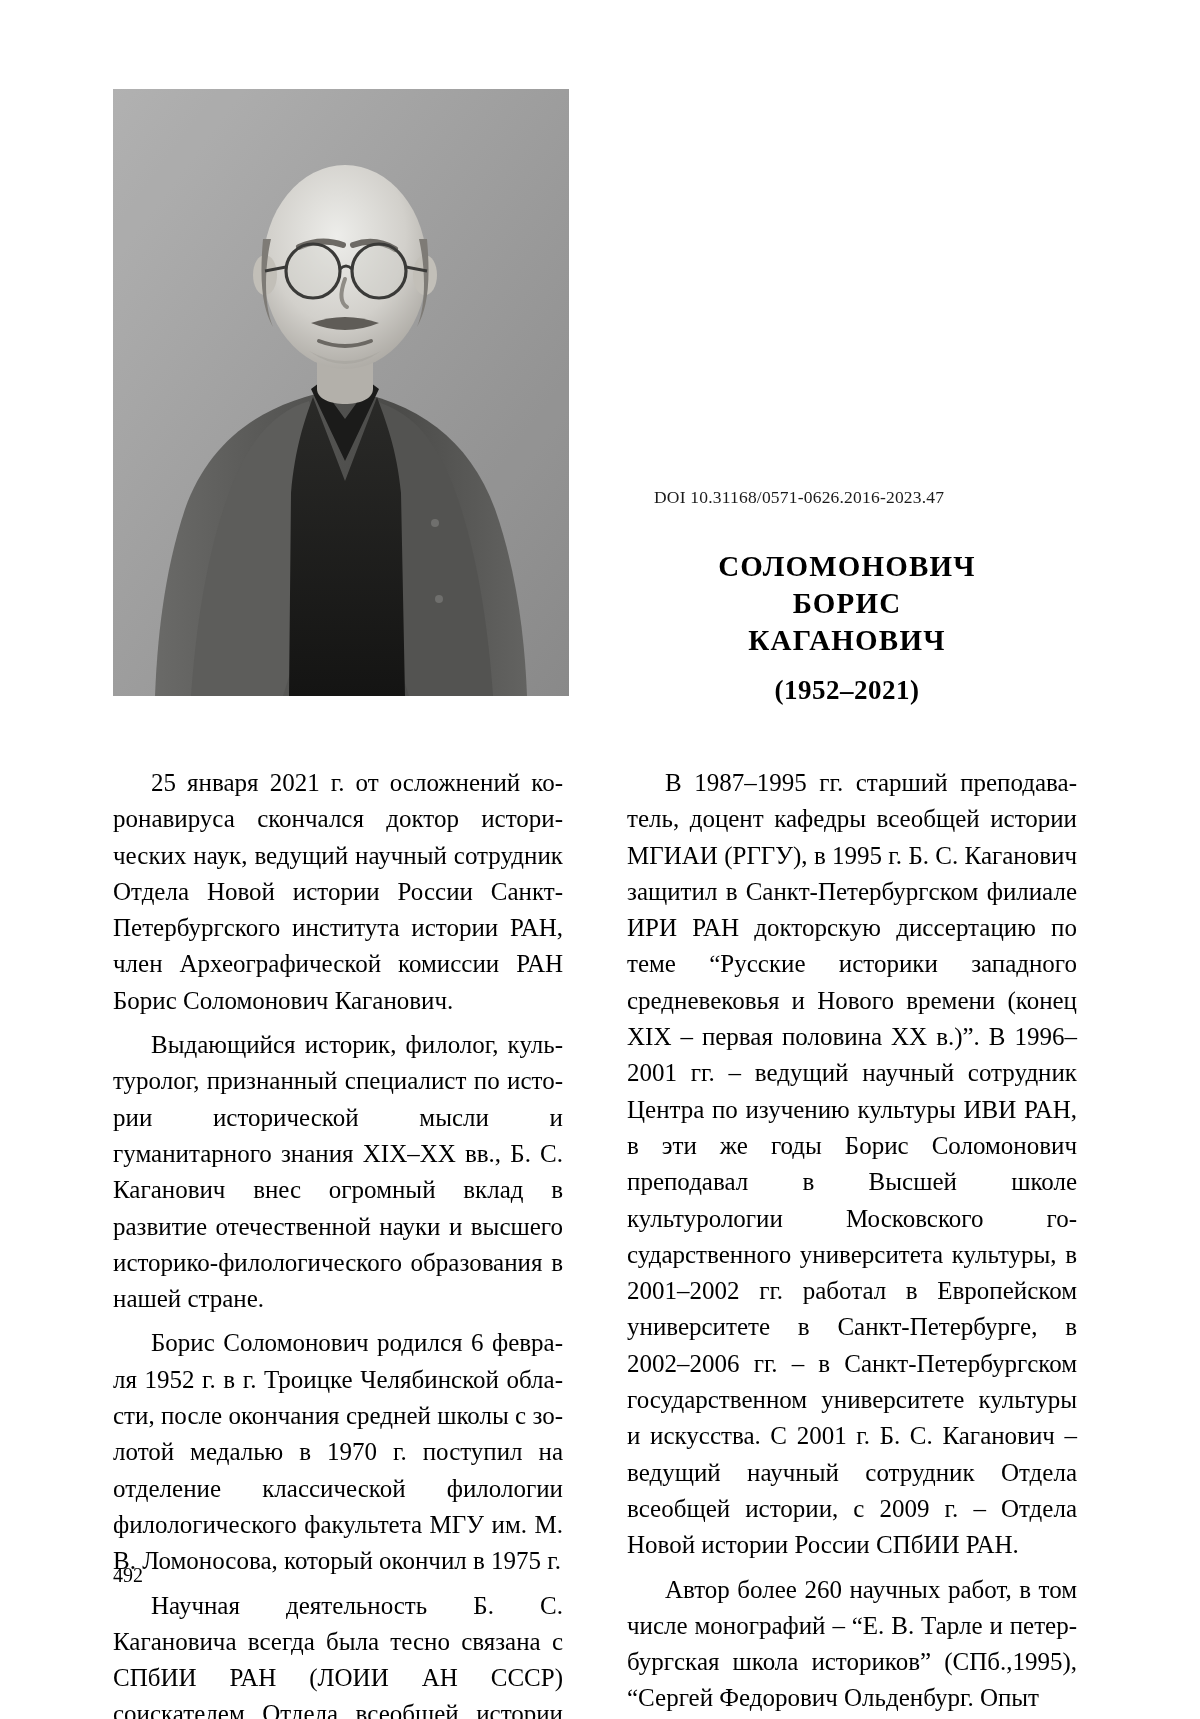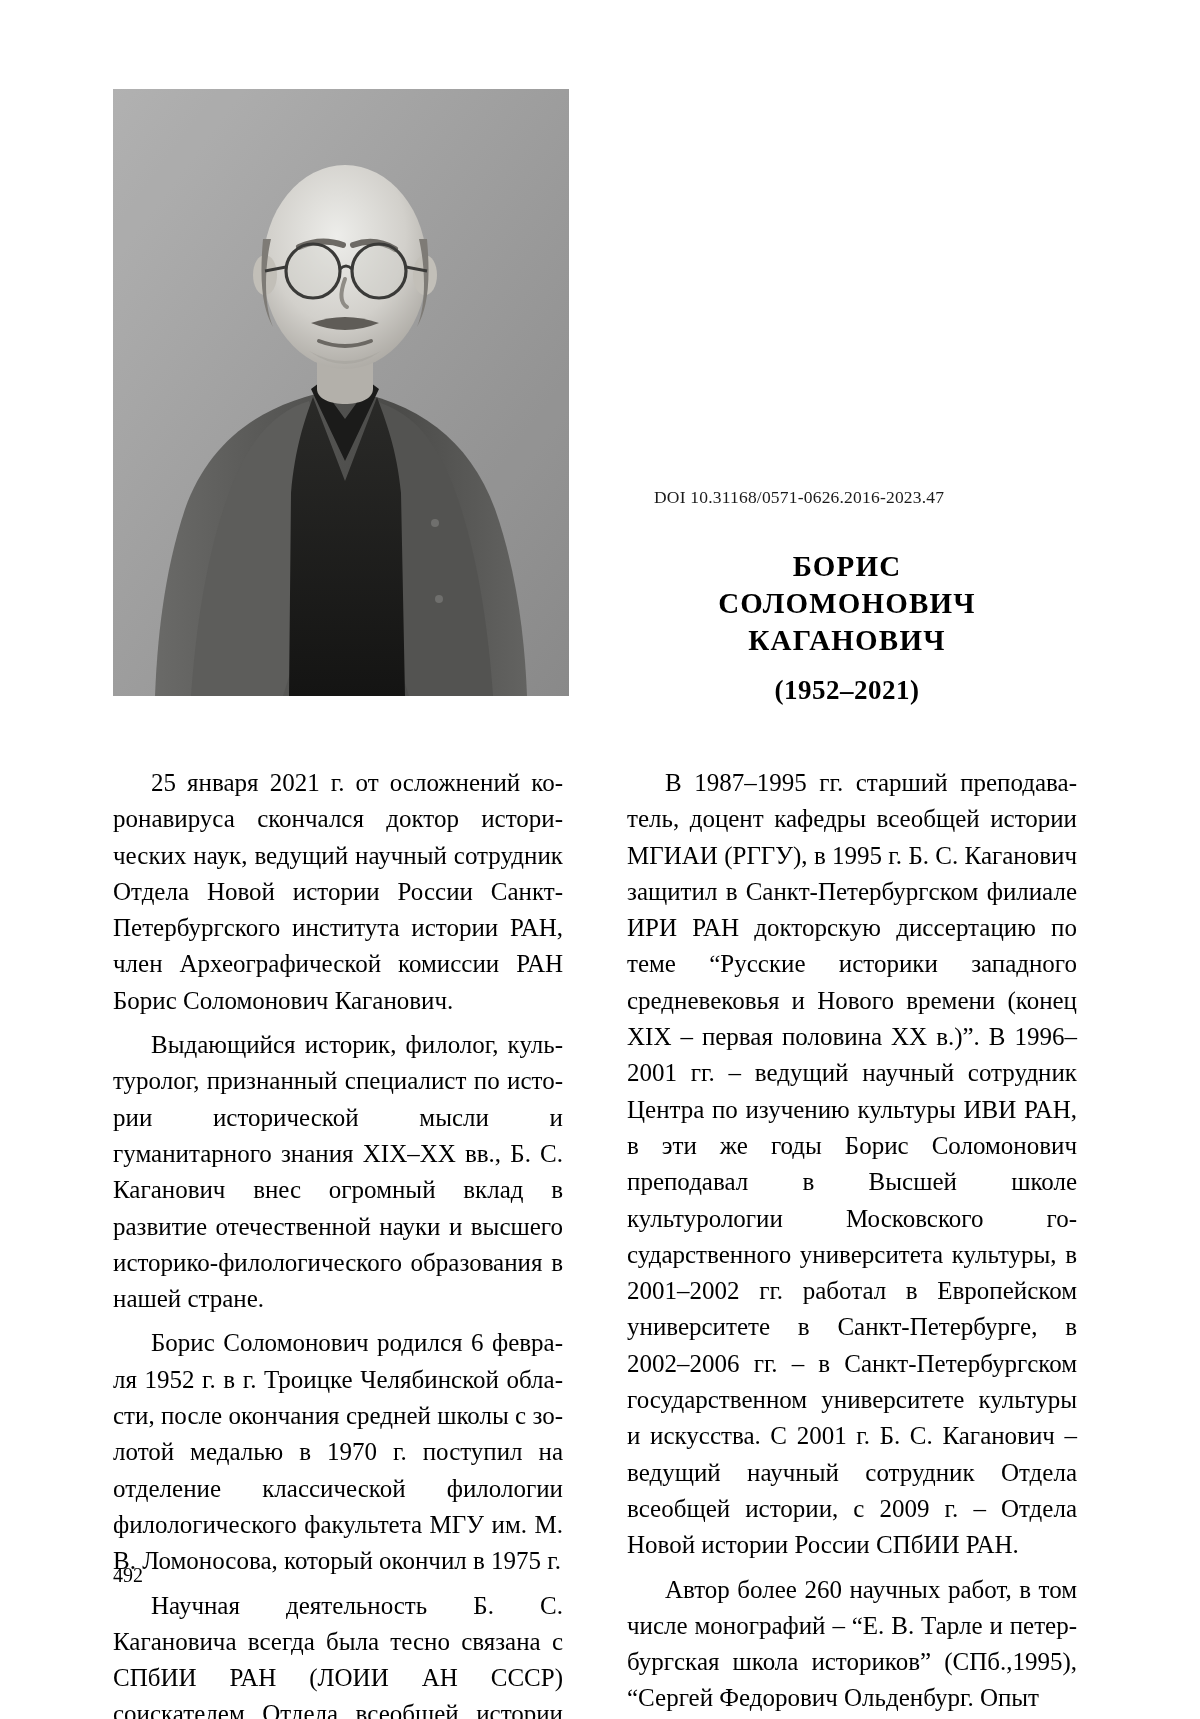--- a/index.html
+++ b/index.html
@@ -165,22 +165,22 @@
 
       <path d="M206 252 q26 10 52 0" stroke="#6b6863" stroke-width="4" fill="none" stroke-linecap="round"></path>
 
       <path d="M196 262 q36 26 72 0 q-36 20 -72 0 Z" fill="#a29f99" opacity="0.5"></path>
     </svg>
   </div>
 
   <div class="doi">DOI 10.31168/0571-0626.2016-2023.47</div>
 
   <div class="title-block">
+    <div class="title-line">СОЛОМОНОВИЧ</div>
     <div class="title-line">БОРИС</div>
-    <div class="title-line">СОЛОМОНОВИЧ</div>
     <div class="title-line">КАГАНОВИЧ</div>
     <div class="title-years">(1952–2021)</div>
   </div>
 
   <div class="col col-left">
     <p>25 января 2021 г. от осложнений ко­ронавируса скончался доктор истори­ческих наук, ведущий научный сотруд­ник Отдела Новой истории России Санкт-Петербургского института истории РАН, член Археографической комиссии РАН Борис Соломонович Каганович.</p>
     <p>Выдающийся историк, филолог, куль­туролог, признанный специалист по исто­рии исторической мысли и гуманитарного знания XIX–XX вв., Б. С. Каганович внес огромный вклад в развитие отечественной науки и высшего историко-филологическо­го образования в нашей стране.</p>
     <p>Борис Соломонович родился 6 февра­ля 1952 г. в г. Троицке Челябинской обла­сти, после окончания средней школы с зо­лотой медалью в 1970 г. поступил на отде­ление классической филологии филологи­ческого факультета МГУ им. М. В. Ломо­носова, который окончил в 1975 г.</p>
     <p>Научная деятельность Б. С. Кагановича всегда была тесно связана с СПбИИ РАН (ЛОИИ АН СССР) соискателем Отдела все­общей истории которого он стал в начале 1980-х гг. В 1986 г. Борис Соломонович за­щитил в ЛОИИ кандидатскую диссерта­цию по теме “Петербургская школа меди-</p>
   </div>

